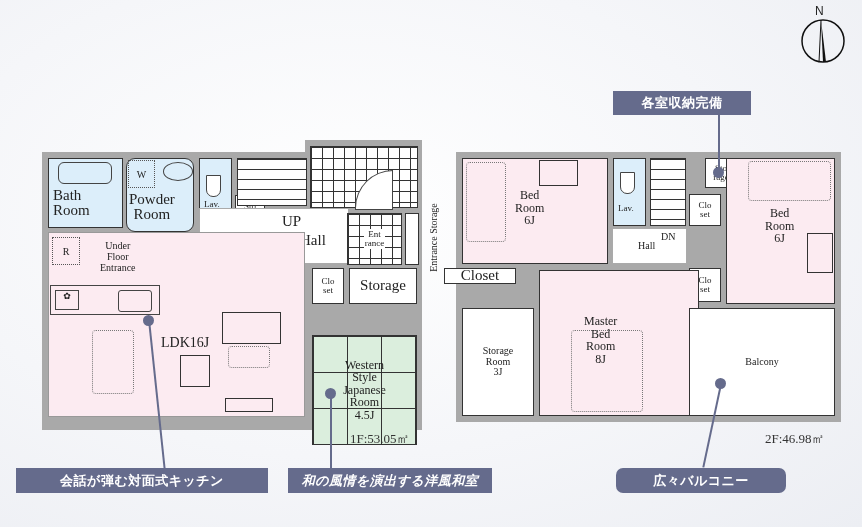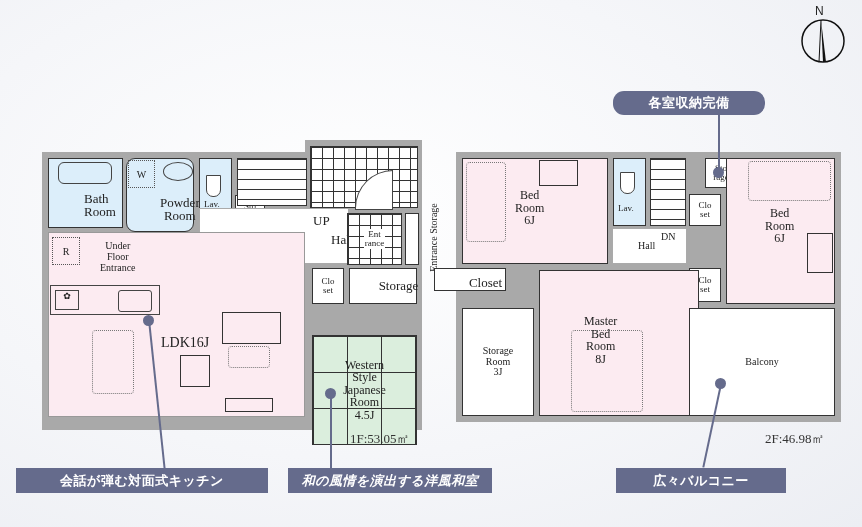--- a/index.html
+++ b/index.html
@@ -6,21 +6,21 @@
   body{width:862px;height:527px;background:#f3f4f7;position:relative;overflow:hidden;font-family:"Liberation Serif","DejaVu Serif",serif;color:#222;}
   .bg{position:absolute;inset:0;background:radial-gradient(ellipse at 40% 40%,#ffffff 0%,#f5f6f9 55%,#eceef3 100%);}
   .abs{position:absolute;}
   .wall{position:absolute;background:#a9a9a9;}
   .room{position:absolute;box-sizing:border-box;border:1.5px solid #333;display:flex;align-items:center;justify-content:center;text-align:center;line-height:1.05;}
   .pink{background:#fcebf1;}
   .blue{background:#dceefa;}
   .green{background:#dbeedd;}
   .white{background:#fff;}
   .lbl{font-size:12px;color:#222;white-space:pre-line;}
-  .sm{font-size:13px;margin-left:31px;}
+  .sm{font-size:15px;}
   .xs{font-size:9px;}
   .tile{background-image:linear-gradient(#333 1.3px,transparent 1.3px),linear-gradient(90deg,#333 1.3px,transparent 1.3px);background-size:11px 11px;background-color:#fff;}
   .tatami{background-image:linear-gradient(#333 1px,transparent 1px),linear-gradient(90deg,#333 1px,transparent 1px);background-size:34px 36px;}
   .stairs{background-image:linear-gradient(#333 1px,transparent 1px);background-size:100% 10px;background-color:#fff;}
   .callout{position:absolute;background:#656b8c;color:#fff;font-family:"DejaVu Sans",sans-serif;font-size:13px;font-weight:bold;display:flex;align-items:center;justify-content:center;letter-spacing:0.5px;}
   .leader{position:absolute;background:#656b8c;width:2px;transform-origin:top left;}
   .dot{position:absolute;width:11px;height:11px;border-radius:50%;background:#656b8c;}
   .dotted{position:absolute;border:1.3px dotted #777;box-sizing:border-box;border-radius:4px;}
   .area{position:absolute;font-size:13px;color:#333;}
   .door{position:absolute;border:1.3px solid #444;box-sizing:border-box;background:#fff;}
@@ -155,21 +155,21 @@
   </div>
 
   <div class="room pink" style="left:726px;top:158px;width:109px;height:146px;">
     <span class="lbl" style="position:absolute;left:38px;top:48px;font-size:12px;">Bed
 Room
 6J</span>
   </div>
   <div class="dotted" style="left:748px;top:161px;width:83px;height:40px;"></div>
   <div class="abs" style="left:807px;top:233px;width:24px;height:38px;border:1.3px solid #333;"></div>
 
-  <div class="room white" style="left:434px;top:268px;width:72px;height:23px;align-items:flex-end;">
+  <div class="room white" style="left:444px;top:268px;width:72px;height:16px;">
     <span class="lbl sm">Closet</span>
   </div>
   <div class="room white" style="left:462px;top:308px;width:72px;height:108px;">
     <span class="lbl xs" style="font-size:10px;">Storage
 Room
 3J</span>
   </div>
   <div class="room pink" style="left:539px;top:270px;width:160px;height:146px;">
     <span class="lbl" style="position:absolute;left:44px;top:44px;font-size:12px;z-index:1;">Master
 Bed
@@ -178,35 +178,35 @@
   </div>
   <div class="dotted" style="left:571px;top:330px;width:72px;height:82px;"></div>
 
   <div class="room white" style="left:689px;top:308px;width:146px;height:108px;">
     <span class="lbl xs" style="font-size:10px;">Balcony</span>
   </div>
 
   <div class="area" style="left:765px;top:430px;">2F:46.98㎡</div>
 </div>
 
-<div class="callout" style="left:613px;top:91px;width:152px;height:24px;border-radius:11px;">
+<div class="callout" style="left:613px;top:91px;width:138px;height:24px;">
   <span>各室収納完備</span>
 </div>
 <div class="leader" style="left:718px;top:115px;height:58px;"></div>
 <div class="dot" style="left:713px;top:167px;"></div>
 
 <div class="callout" style="left:16px;top:468px;width:252px;height:25px;">
   <span>会話が弾む対面式キッチン</span>
 </div>
 <div class="leader" style="left:148px;top:320px;height:149px;transform:rotate(-6deg);"></div>
 <div class="dot" style="left:143px;top:315px;"></div>
 
 <div class="callout" style="left:288px;top:468px;width:204px;height:25px;font-style:italic;">
   <span>和の風情を演出する洋風和室</span>
 </div>
 <div class="leader" style="left:330px;top:392px;height:77px;"></div>
 <div class="dot" style="left:325px;top:388px;"></div>
 
-<div class="callout" style="left:616px;top:468px;width:170px;height:25px;">
+<div class="callout" style="left:616px;top:468px;width:170px;height:25px;border-radius:7px;">
   <span>広々バルコニー</span>
 </div>
 <div class="leader" style="left:720px;top:384px;height:85px;transform:rotate(12deg);"></div>
 <div class="dot" style="left:715px;top:378px;"></div>
 
 </body></html>

